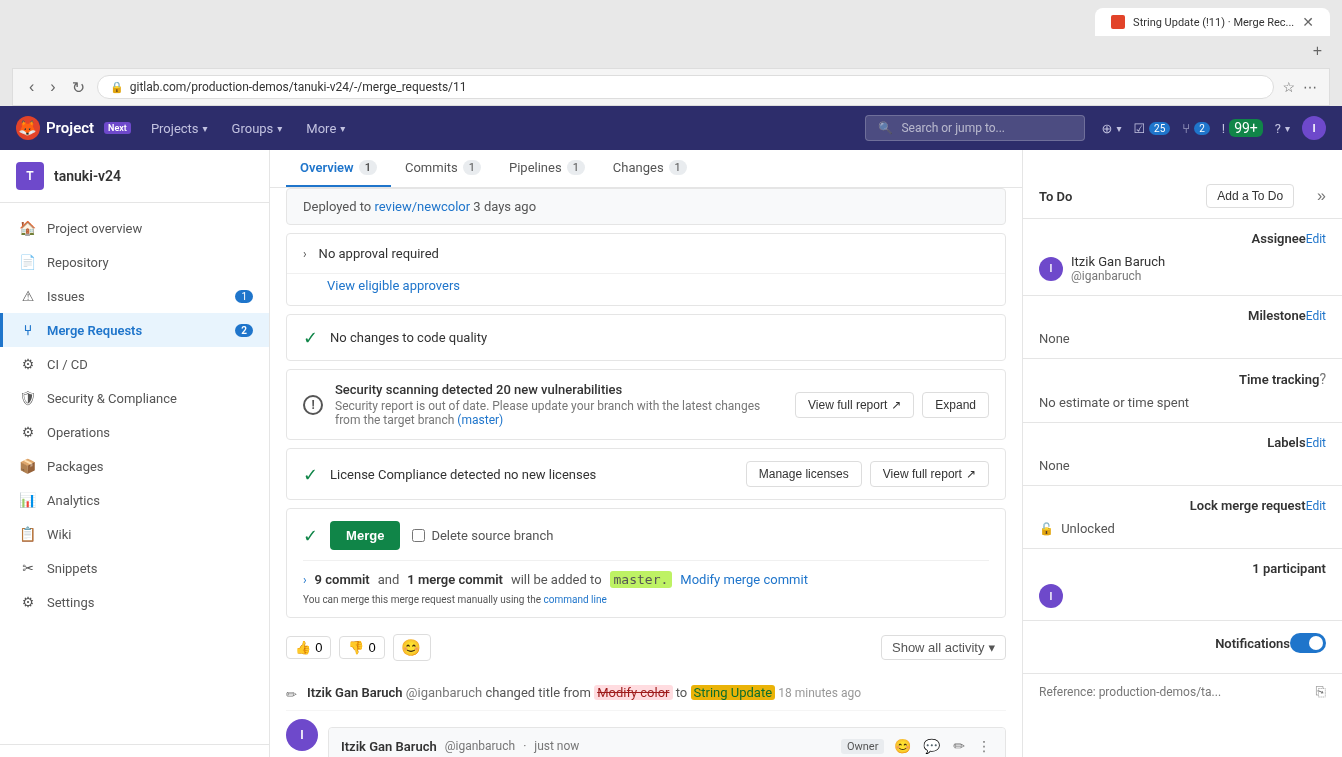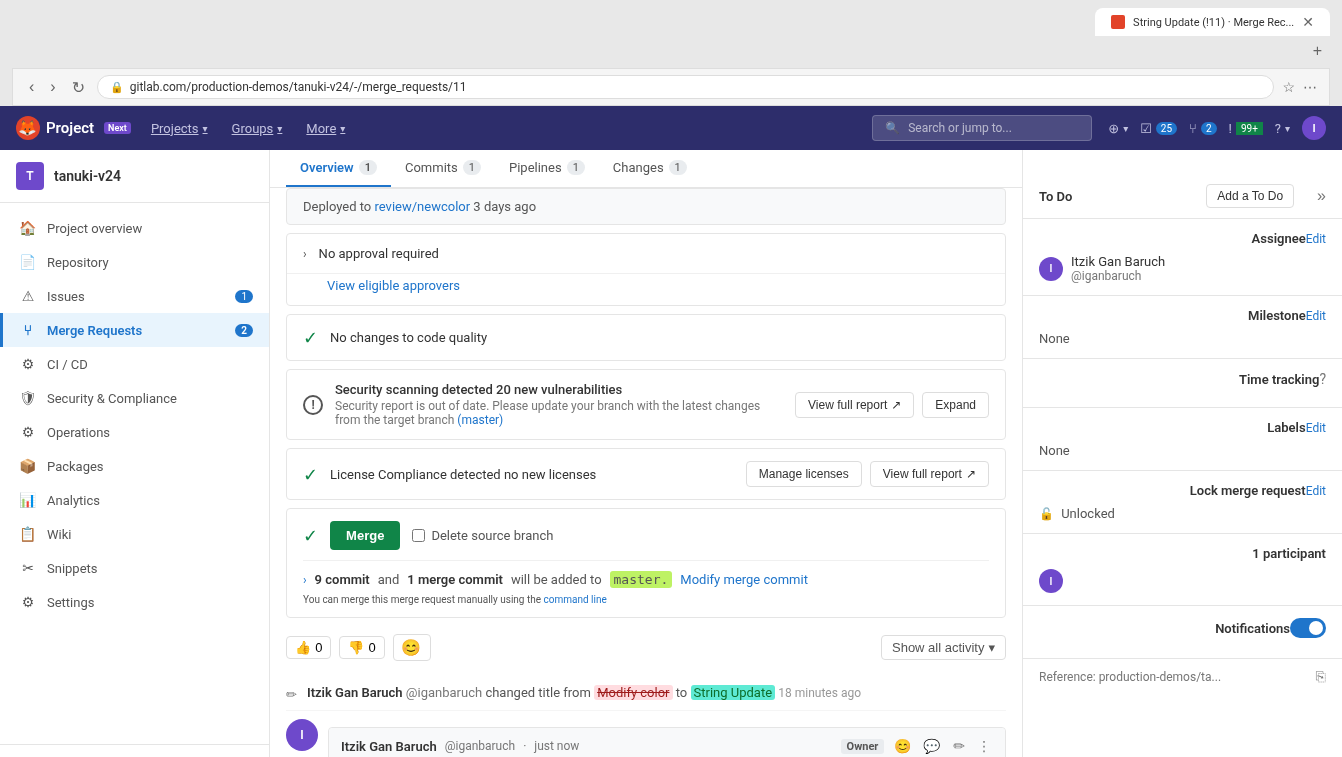--- a/index.html
+++ b/index.html
@@ -22,29 +22,29 @@
     .toolbar-icon { color: #666; font-size: 14px; cursor: pointer; }
 
     
     .gitlab-app { display: flex; flex-direction: column; height: calc(100vh - 80px); background: #fff; }
 
     
     .top-nav { background: #2d2d6b; display: flex; align-items: center; padding: 0 16px; height: 44px; gap: 16px; flex-shrink: 0; }
     .gitlab-logo { display: flex; align-items: center; gap: 6px; color: #fff; font-weight: 600; font-size: 15px; }
     .gitlab-fox { width: 24px; height: 24px; background: #e24329; border-radius: 50%; display: flex; align-items: center; justify-content: center; }
     .next-badge { background: #6e49cb; color: #fff; font-size: 9px; padding: 1px 4px; border-radius: 3px; margin-left: 4px; }
-    .nav-item { color: #c2c2e0; font-size: 13px; cursor: pointer; display: flex; align-items: center; gap: 4px; padding: 0 4px; text-decoration: underline; }
+    .nav-item { color: #c2c2e0; font-size: 13px; cursor: pointer; display: flex; align-items: center; gap: 4px; padding: 0 4px; }
     .nav-chevron { font-size: 10px; }
     .top-nav-spacer { flex: 1; }
     .search-bar { background: rgba(255,255,255,0.15); border: 1px solid rgba(255,255,255,0.2); border-radius: 4px; padding: 5px 12px; color: #fff; font-size: 13px; width: 220px; display: flex; align-items: center; gap: 8px; cursor: text; }
     .search-bar span { color: rgba(255,255,255,0.6); font-size: 12px; }
     .nav-actions { display: flex; align-items: center; gap: 12px; }
     .nav-action-btn { color: #c2c2e0; font-size: 13px; cursor: pointer; display: flex; align-items: center; gap: 4px; position: relative; }
     .nav-badge { background: #1f75cb; color: #fff; border-radius: 10px; font-size: 10px; padding: 1px 5px; }
-    .nav-badge-green { background: #108548; color: #fff; border-radius: 0; font-size: 10px; padding: 1px 5px; }
+    .nav-badge-green { background: #108548; color: #fff; border-radius: 6px; font-size: 14px; padding: 1px 5px; }
     .avatar-circle { width: 24px; height: 24px; border-radius: 50%; background: #6e49cb; display: flex; align-items: center; justify-content: center; color: #fff; font-size: 11px; font-weight: 600; }
 
     
     .app-body { display: flex; flex: 1; overflow: hidden; }
 
     
     .sidebar { width: 270px; background: #fff; border-right: 1px solid #e5e5e5; display: flex; flex-direction: column; overflow-y: auto; flex-shrink: 0; }
     .sidebar-header { padding: 12px 16px; display: flex; align-items: center; gap: 10px; border-bottom: 1px solid #e5e5e5; }
     .sidebar-avatar { width: 28px; height: 28px; border-radius: 4px; background: #6e49cb; display: flex; align-items: center; justify-content: center; color: #fff; font-size: 12px; font-weight: 600; }
     .sidebar-project { font-weight: 600; font-size: 14px; color: #333; }
@@ -106,29 +106,29 @@
     .add-reaction { border: 1px solid #ddd; border-radius: 4px; padding: 3px 8px; background: #fff; cursor: pointer; font-size: 16px; }
     .show-activity { display: flex; align-items: center; gap: 4px; cursor: pointer; color: #555; font-size: 13px; border: 1px solid #ddd; border-radius: 4px; padding: 4px 10px; background: #fff; }
 
     
     .activity-item { display: flex; gap: 10px; padding: 8px 0; border-bottom: 1px solid #f5f5f5; font-size: 13px; color: #555; }
     .activity-avatar { width: 32px; height: 32px; border-radius: 50%; background: #6e49cb; flex-shrink: 0; display: flex; align-items: center; justify-content: center; color: #fff; font-size: 12px; font-weight: 600; }
     .activity-content { flex: 1; }
     .activity-author { font-weight: 600; color: #333; }
     .activity-handle { color: #777; }
     .title-old { background: #ffdce0; color: #9e1a1a; border-radius: 3px; padding: 0 3px; text-decoration: line-through; }
-    .title-new { background: #5eead4; color: #0d6e2b; border-radius: 3px; padding: 0 3px; }
+    .title-new { background: #eab308; color: #0d6e2b; border-radius: 3px; padding: 0 3px; }
     .activity-time { color: #999; font-size: 12px; }
 
     
     .comment-box { border: 1px solid #e5e5e5; border-radius: 4px; margin: 8px 0; background: #fff; }
     .comment-header { display: flex; align-items: center; padding: 8px 12px; border-bottom: 1px solid #f0f0f0; justify-content: space-between; background: #f8f9fa; border-radius: 4px 4px 0 0; }
     .comment-author { font-weight: 600; color: #333; font-size: 13px; }
     .comment-meta { color: #777; font-size: 12px; display: flex; align-items: center; gap: 8px; }
-    .comment-role { background: #e9ecef; border-radius: 3px; padding: 1px 6px; font-size: 11px; color: #555; font-weight: bold; }
+    .comment-role { background: #e9ecef; border-radius: 3px; padding: 1px 6px; font-size: 11px; color: #555; }
     .comment-actions { display: flex; gap: 8px; align-items: center; color: #777; }
     .comment-body { padding: 10px 12px; font-size: 13px; color: #333; }
     .icon-btn { background: none; border: none; cursor: pointer; color: #777; font-size: 14px; padding: 2px; }
 
     
     .right-panel { width: 320px; border-left: 1px solid #e5e5e5; background: #fff; overflow-y: auto; flex-shrink: 0; padding: 0; }
     .right-panel-section { padding: 12px 16px; border-bottom: 1px solid #e5e5e5; }
     .right-panel-header { display: flex; align-items: center; justify-content: flex-end; margin-bottom: 8px; }
     .right-panel-title { font-weight: 600; color: #333; font-size: 13px; }
     .right-panel-edit { color: #1f75cb; cursor: pointer; font-size: 12px; }
@@ -491,20 +491,21 @@
           <span class="right-panel-edit">Edit</span>
         </div>
         <div class="right-panel-value">None</div>
       </div>
 
       <div class="right-panel-section">
         <div class="right-panel-header">
           <span class="right-panel-title">Time tracking</span>
           <span class="help-icon">?</span>
         </div>
+        <div class="right-panel-value">No estimate or time spent</div>
       </div>
 
       <div class="right-panel-section">
         <div class="right-panel-header">
           <span class="right-panel-title">Labels</span>
           <span class="right-panel-edit">Edit</span>
         </div>
         <div class="right-panel-value">None</div>
       </div>
 

